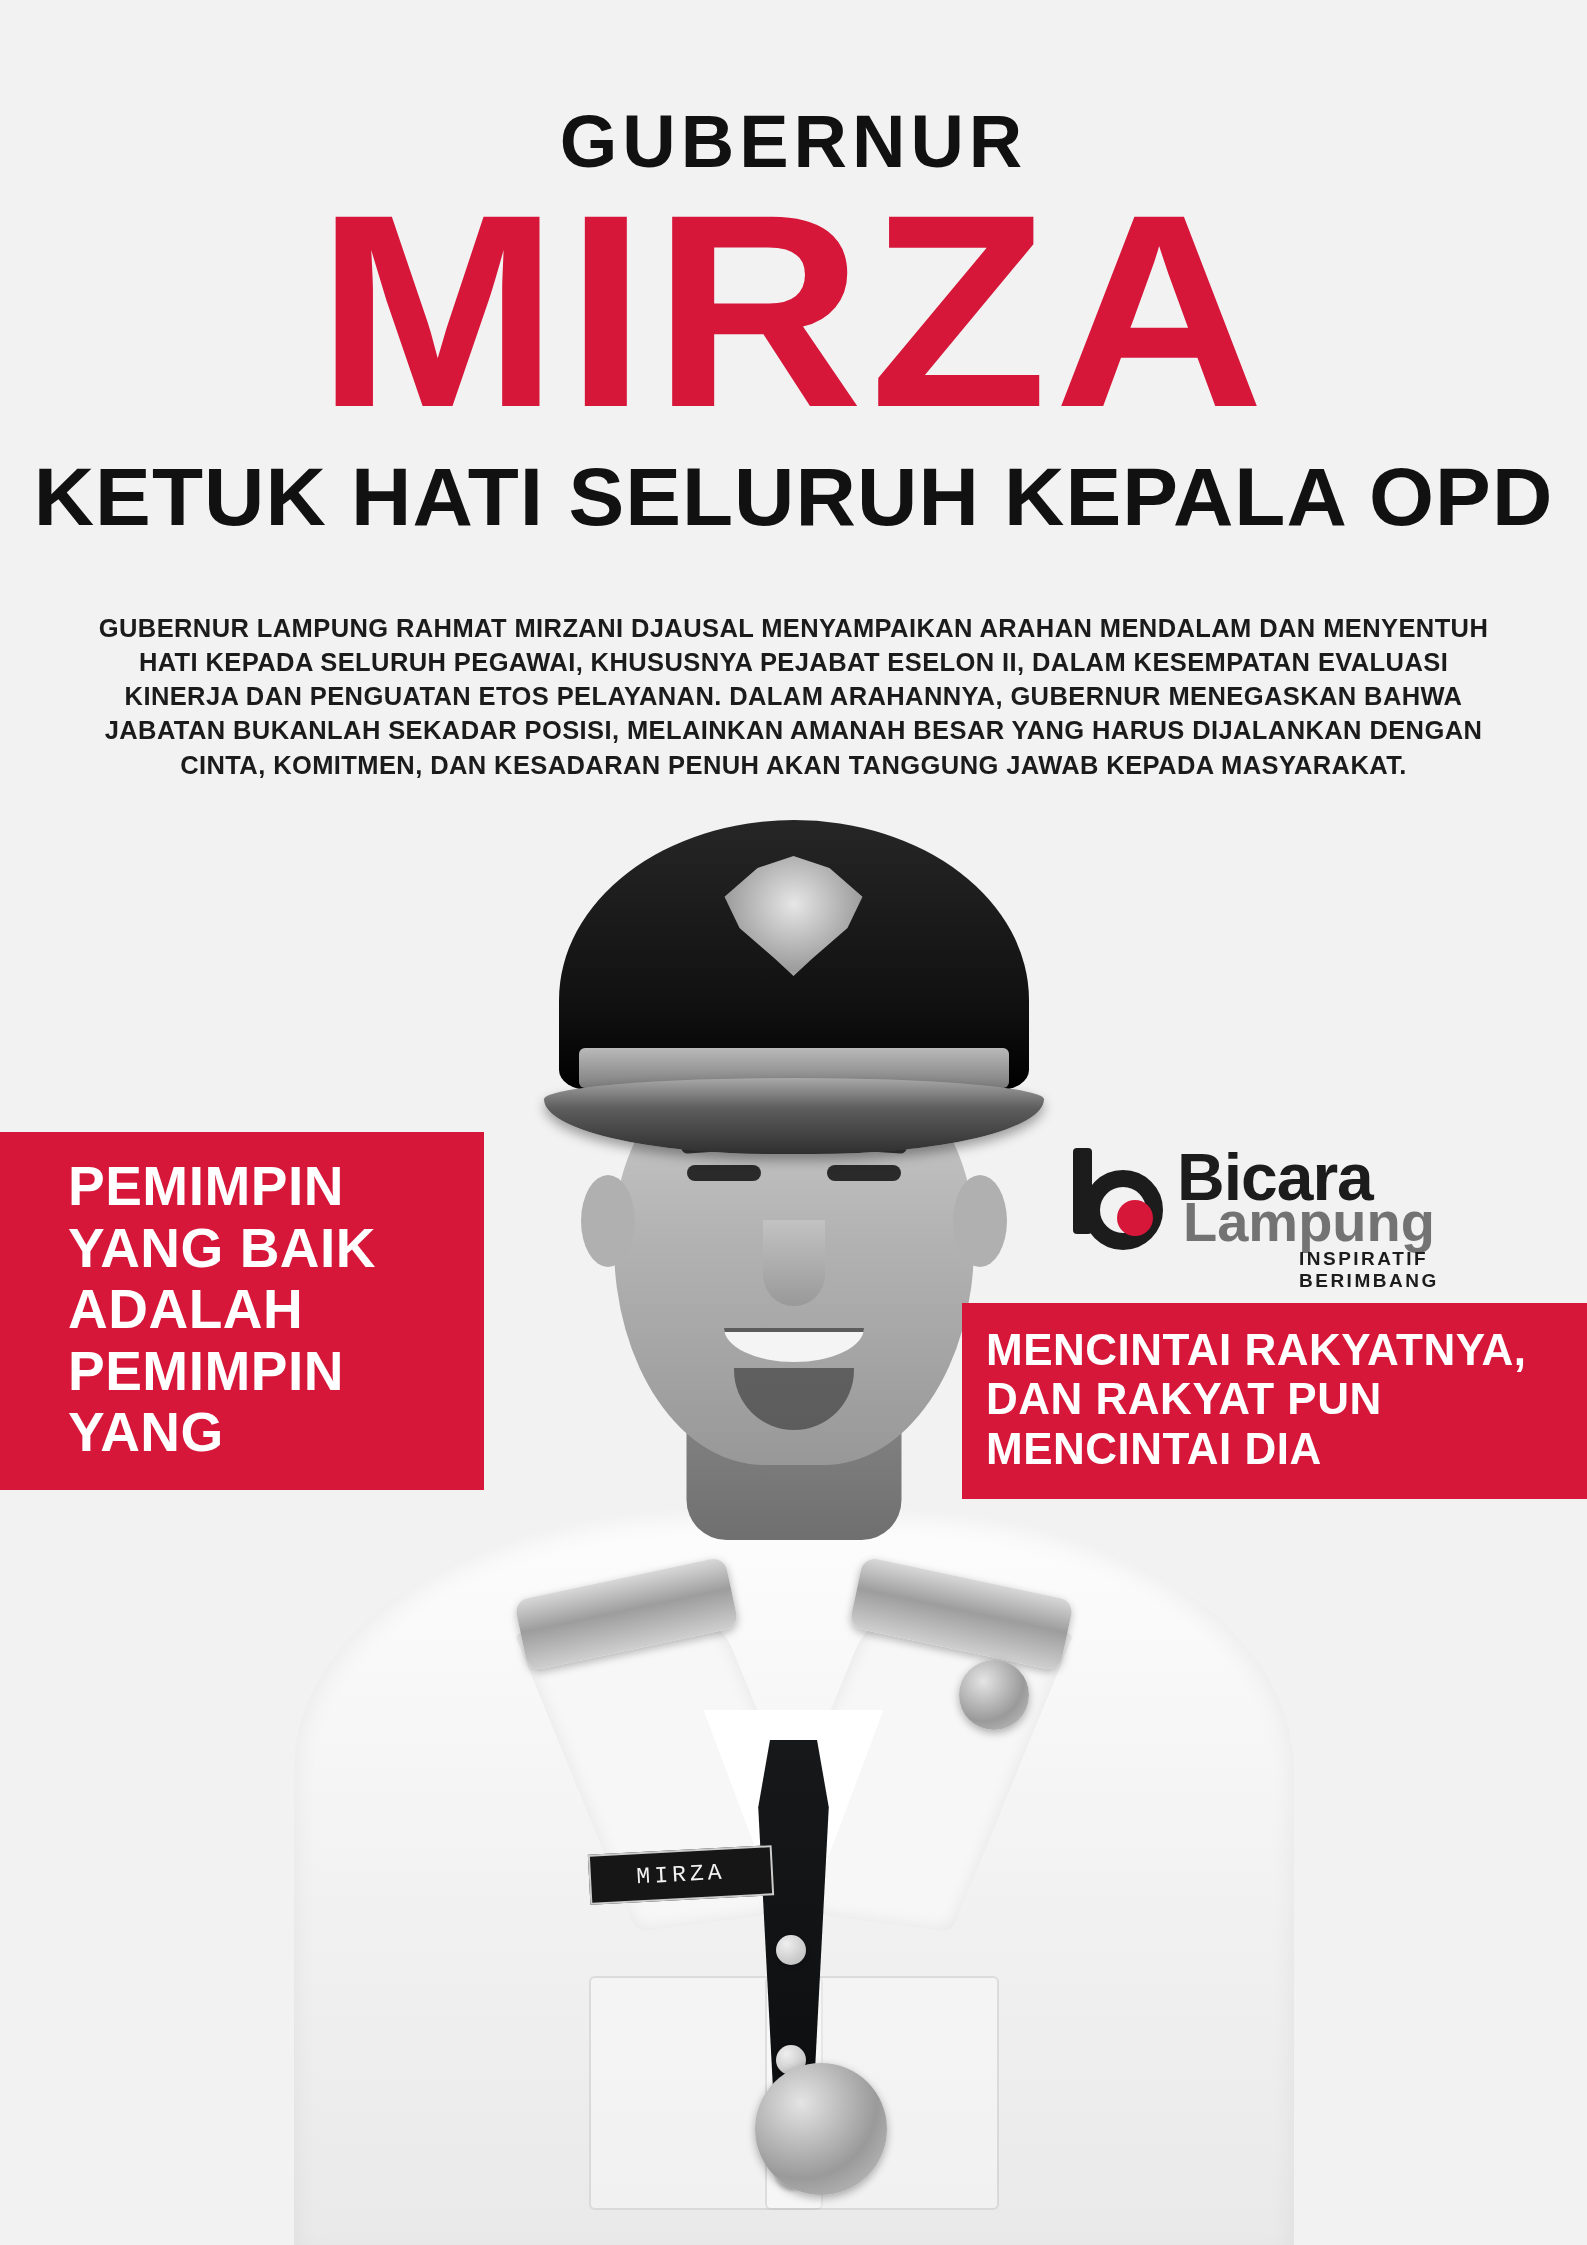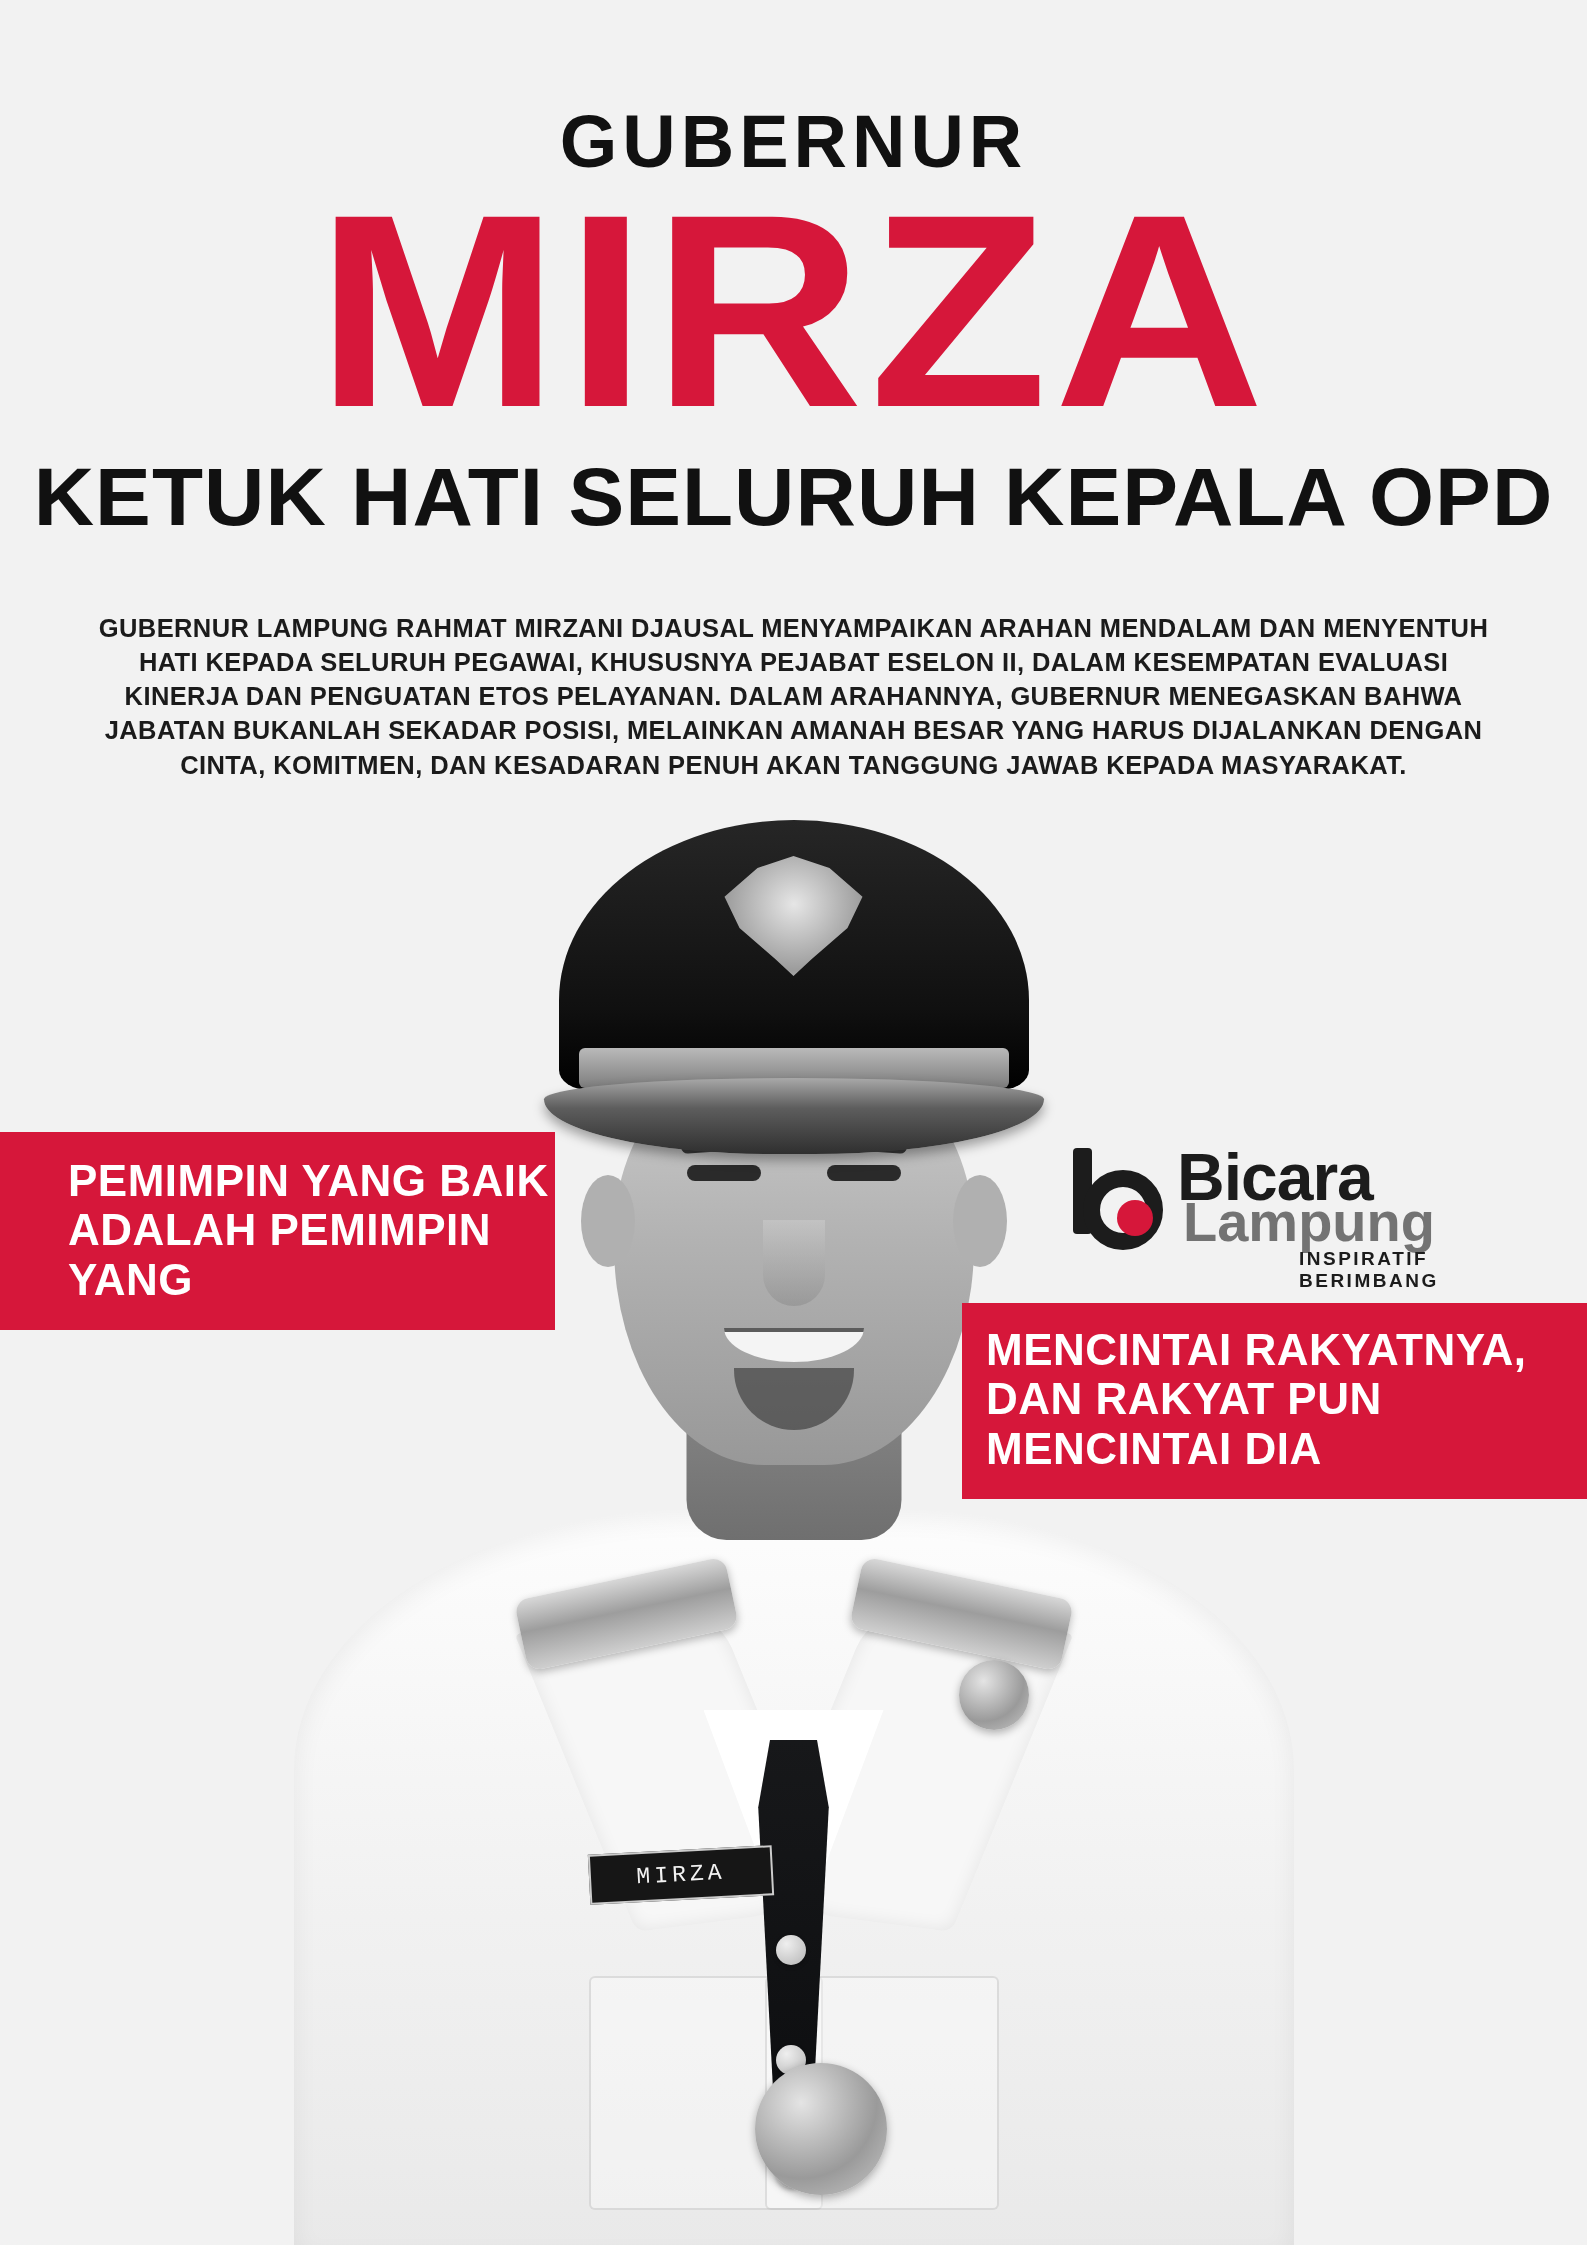--- a/index.html
+++ b/index.html
@@ -322,23 +322,23 @@
     position: absolute;
     background: #d6173a;
     color: #ffffff;
     font-weight: 900;
     line-height: 1.12;
     letter-spacing: 0.5px;
   }
   .banner-left {
     left: 0;
     top: 1132px;
-    width: 555px;
+    width: 484px;
     padding: 24px 4px 26px 68px;
-    font-size: 44px;
+    font-size: 55px;
     box-sizing: border-box;
   }
   .banner-right {
     right: 0;
     top: 1303px;
     width: 625px;
     padding: 22px 46px 26px 24px;
     font-size: 44px;
     text-align: left;
     box-sizing: border-box;

